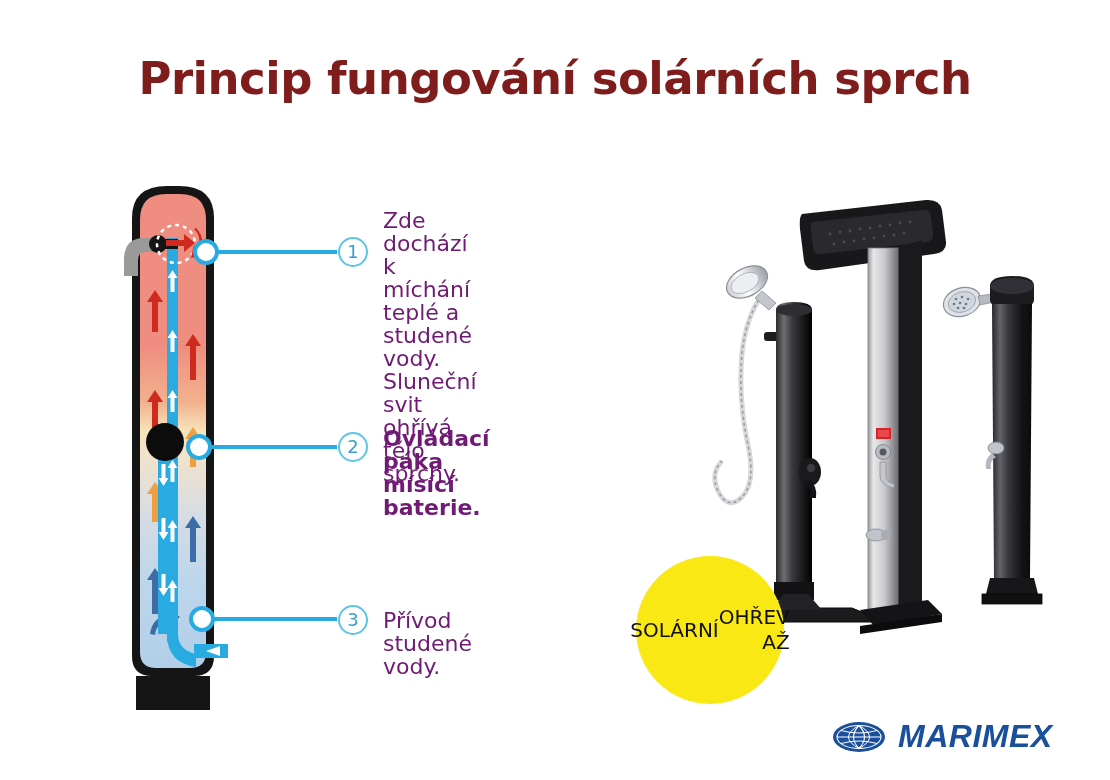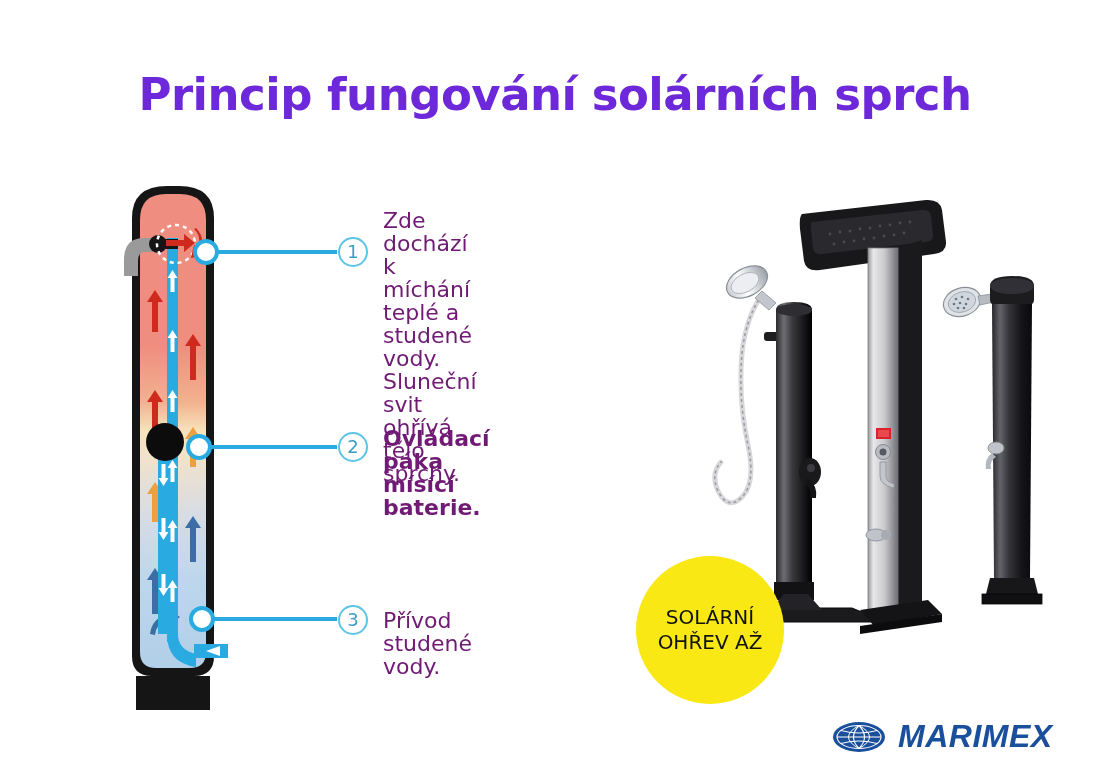--- a/index.html
+++ b/index.html
@@ -12,26 +12,26 @@
   }
   #page {
     position: relative;
     width: 1110px; height: 780px;
     background: #ffffff;
   }
 
   
   #title {
     position: absolute;
-    top: 68px; left: 0; width: 1110px;
+    top: 52px; left: 0; width: 1110px;
     text-align: center;
     font-size: 45px;
     font-weight: bold;
     letter-spacing: -0.5px;
-    color: #6d28d9;
+    color: #7f1d1d;
     font-family: "DejaVu Sans", "Liberation Sans", sans-serif;
     white-space: nowrap;
   }
 
   
   #cutaway { position: absolute; left: 118px; top: 182px; width: 180px; height: 530px; }
   #cutaway svg { display: block; }
 
   
   .callout { position: absolute; }
@@ -69,21 +69,21 @@
   #products { position: absolute; left: 690px; top: 190px; width: 400px; height: 470px; }
 
   
   #badge {
     position: absolute;
     left: 636px; top: 556px;
     width: 148px; height: 148px;
     border-radius: 50%;
     background: #f9e814;
     display: flex;
-    flex-direction: column;
+    flex-direction: row;
     align-items: center;
     justify-content: center;
     text-align: right;
   }
   #badge .b-l1, #badge .b-l2 {
     color: #111111;
     font-size: 20px;
     line-height: 25px;
     font-family: "DejaVu Sans", "Liberation Sans", sans-serif;
   }

